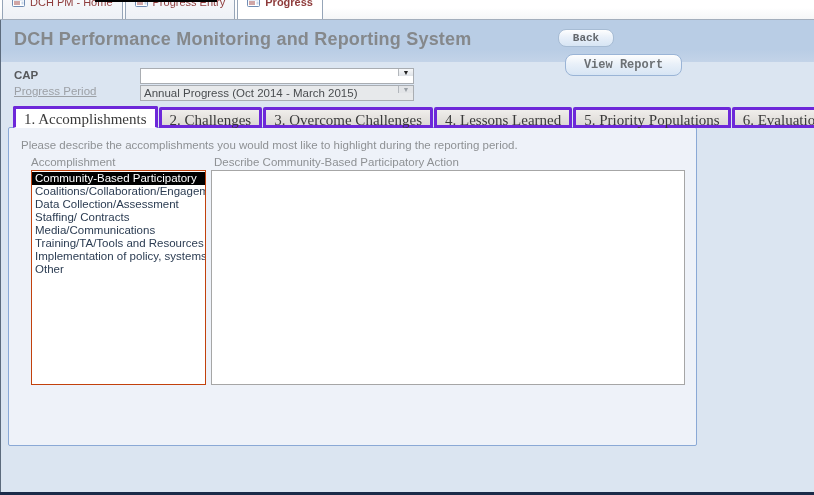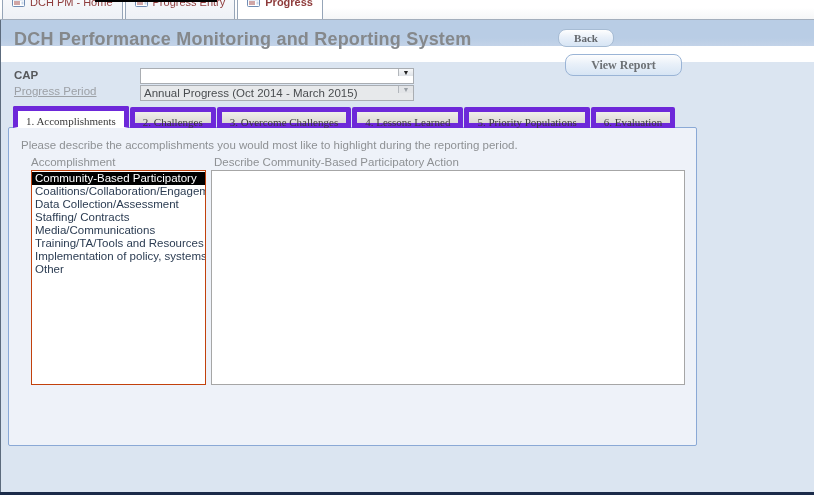--- a/index.html
+++ b/index.html
@@ -35,32 +35,32 @@
     border:1px solid #96a5b8;border-bottom:none;border-radius:5px 5px 0 0;
     background:linear-gradient(#fdfdfe,#eef1f6);
     font-size:11px;color:var(--doctabtext);margin-right:2px;cursor:default;
     white-space:nowrap;
   }
   .doc-tab.active{background:#fff;font-weight:bold;}
   .doc-tab-icon{display:inline-flex;line-height:0;}
 
   
   .header-band{
-    position:absolute;left:0;top:20px;width:814px;height:26px;
+    position:absolute;left:0;top:20px;width:814px;height:42px;
     background:linear-gradient(var(--band) 70%,#c3d3e8 100%);
   }
   .page-title{
     position:absolute;left:14px;top:9px;
     font-size:18px;font-weight:bold;color:var(--titletext);letter-spacing:.2px;
     white-space:nowrap;
   }
   .btn{
     border:1px solid #9ab4d6;border-radius:8px;
     background:linear-gradient(180deg,#fefefe 0%,#e9f0f9 45%,#d7e5f4 100%);
-    color:#63676c;font-family:Liberation Serif, serif;cursor:pointer;
+    color:#63676c;font-family:Liberation Mono, monospace;cursor:pointer;
   }
   .back-btn{
     position:absolute;left:558px;top:9px;width:56px;height:18px;
     font-size:11px;font-weight:600;border-color:#a7bcd4;
   }
   
   .main-bg{position:absolute;left:0;top:62px;width:814px;height:433px;background:var(--subbg);}
 
   .fld-label{position:absolute;font-size:11.5px;white-space:nowrap;}
   .cap-label{left:14px;top:69px;color:#56585b;font-weight:600;}
@@ -84,22 +84,22 @@
     position:absolute;left:565px;top:54px;width:117px;height:22px;
     font-size:12px;font-weight:600;color:#6d7175;
   }
 
   
   .form-tabstrip{
     position:absolute;left:13px;top:106px;display:flex;align-items:flex-end;z-index:2;
     font-family:"Liberation Serif",serif;
   }
   .form-tab{
-    height:21px;line-height:20px;padding:0 8px;font-size:11px;color:#3a3a3a;
-    border:5px solid #6d28d9;border-radius:2px 2px 0 0;margin-right:1px;
+    height:21px;line-height:20px;padding:0 8px;font-size:15px;color:#3a3a3a;
+    border:3px solid #6d28d9;border-radius:2px 2px 0 0;margin-right:1px;
     background:linear-gradient(#f0eeeb,#dcd9d5);cursor:pointer;white-space:nowrap;
   }
   .form-tab.active{
     height:22px;background:#fff;border-bottom:1px solid #fff;font-weight:normal;
   }
   
   .tab-page{
     position:absolute;left:8px;top:127px;width:689px;height:319px;
     background:var(--pagebg);border:1px solid var(--pageborder);border-radius:2px;
     z-index:1;

